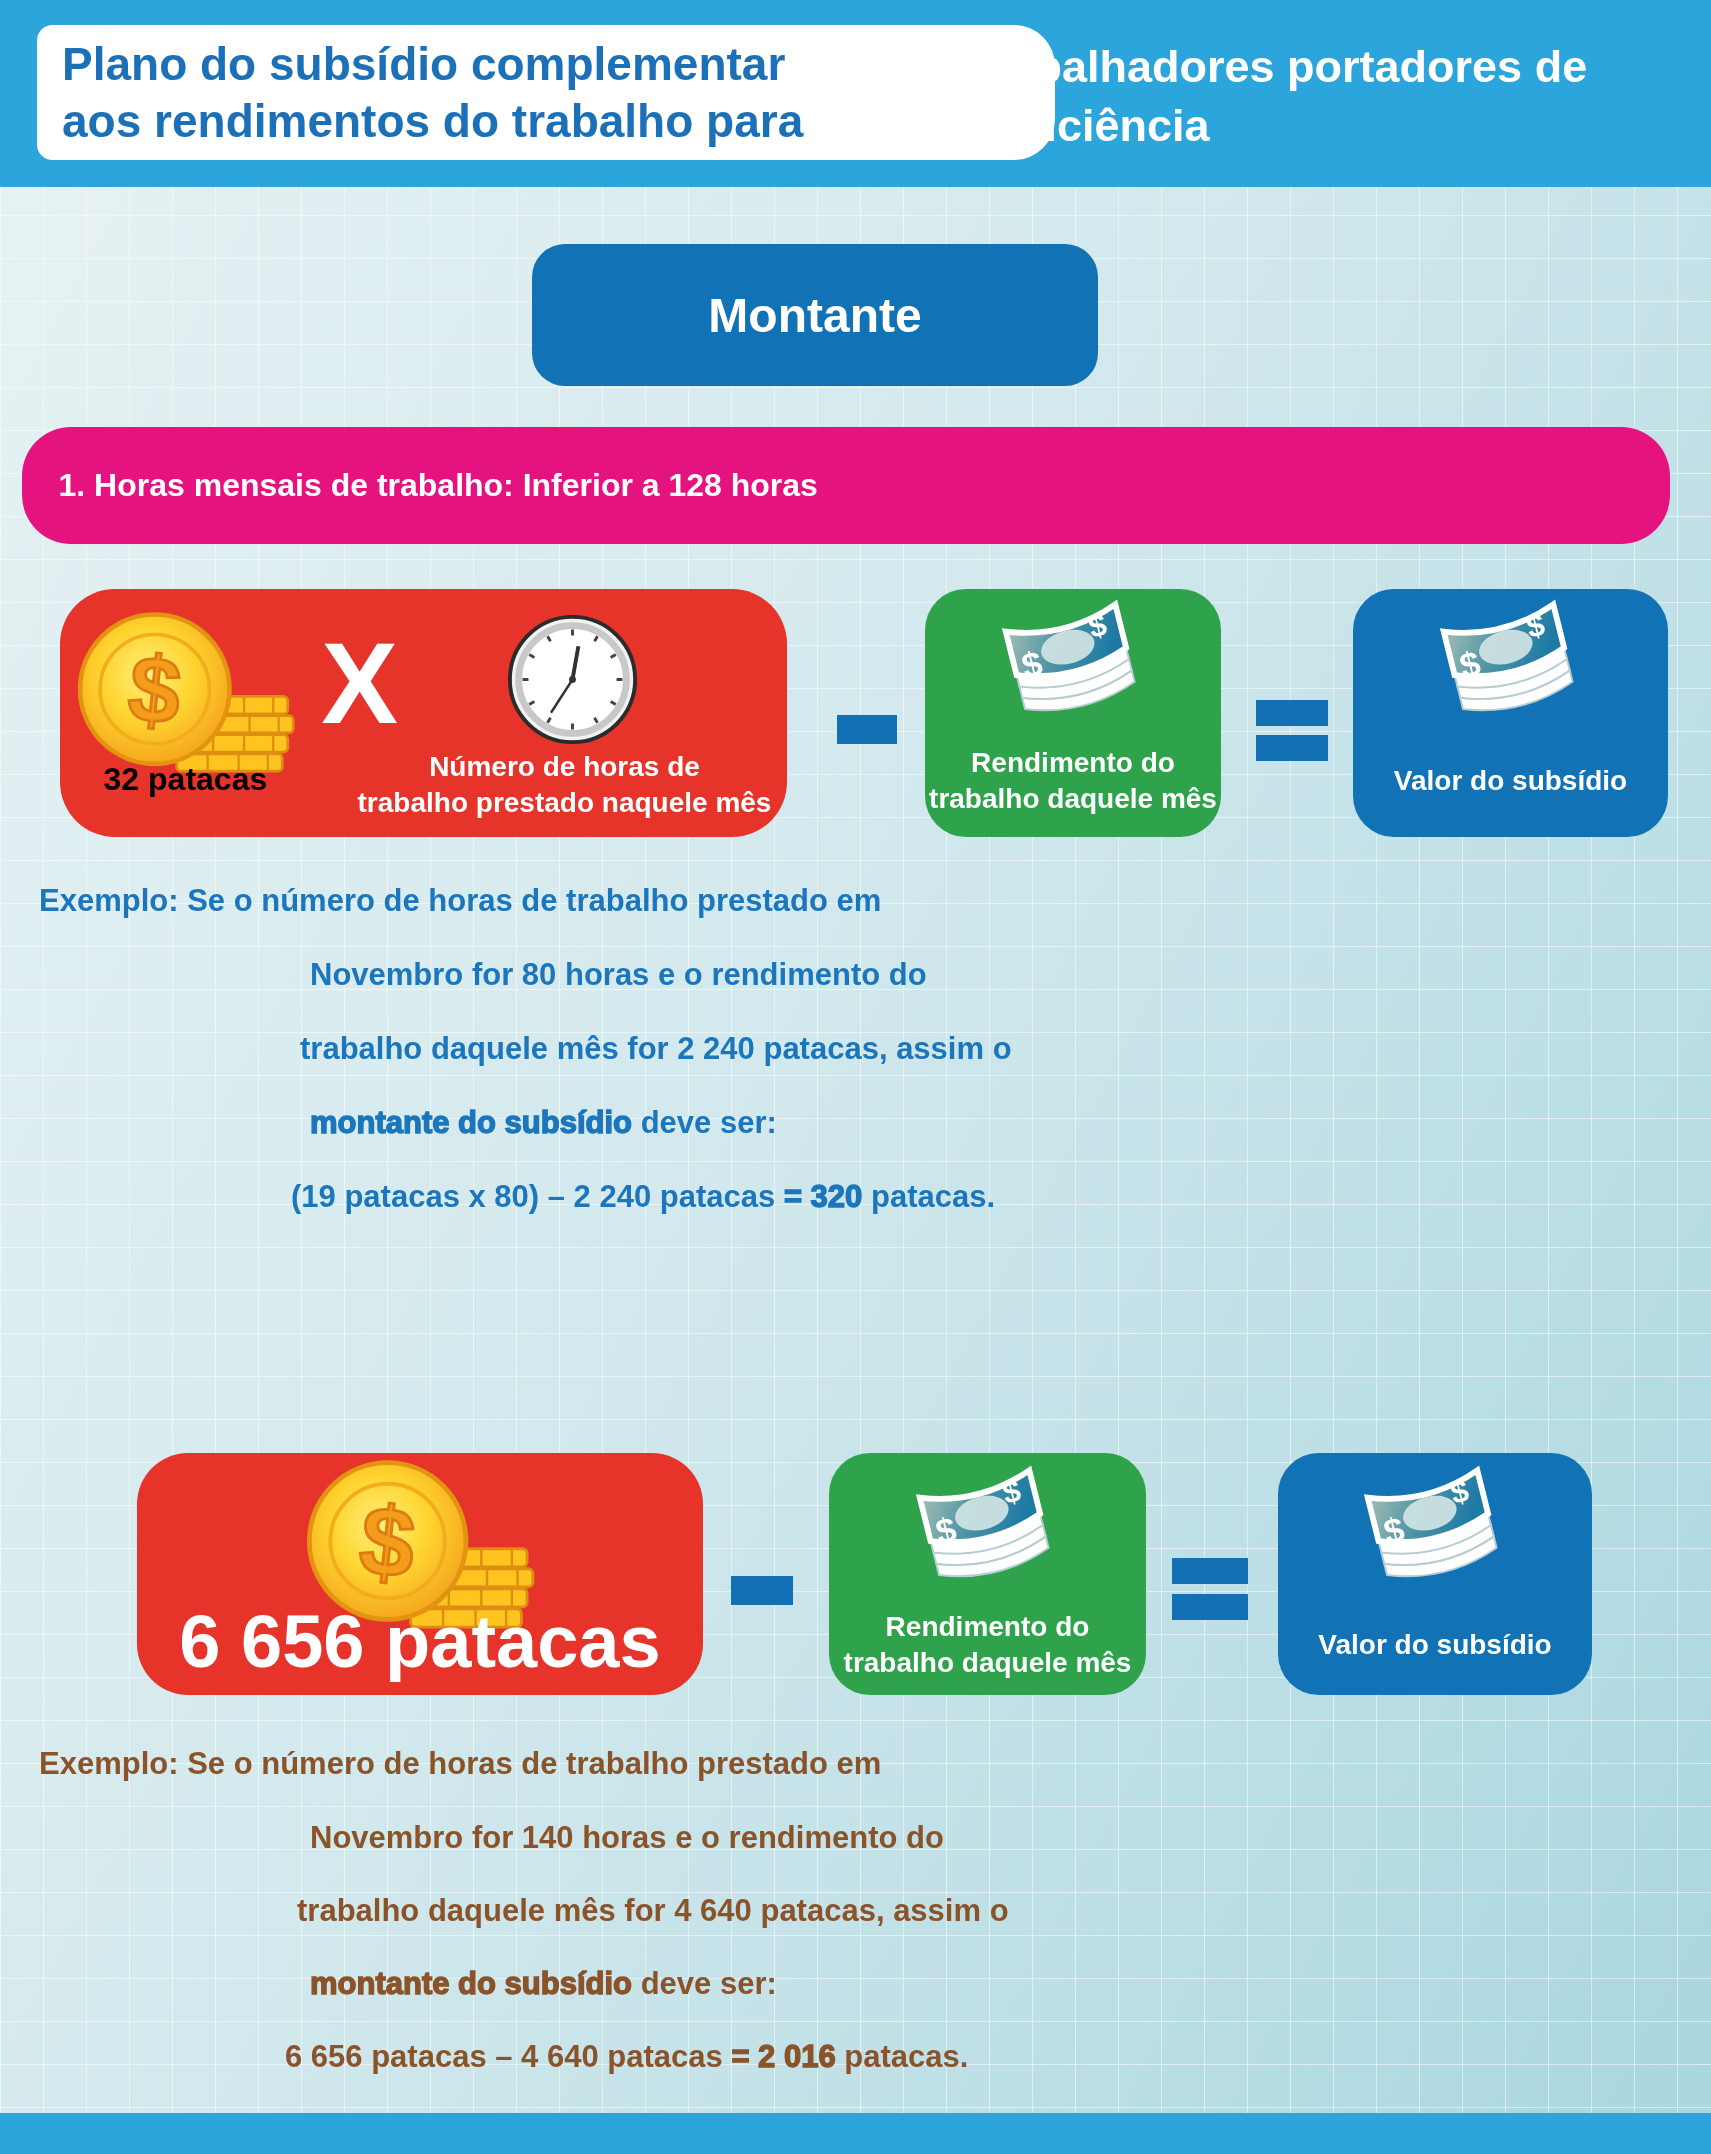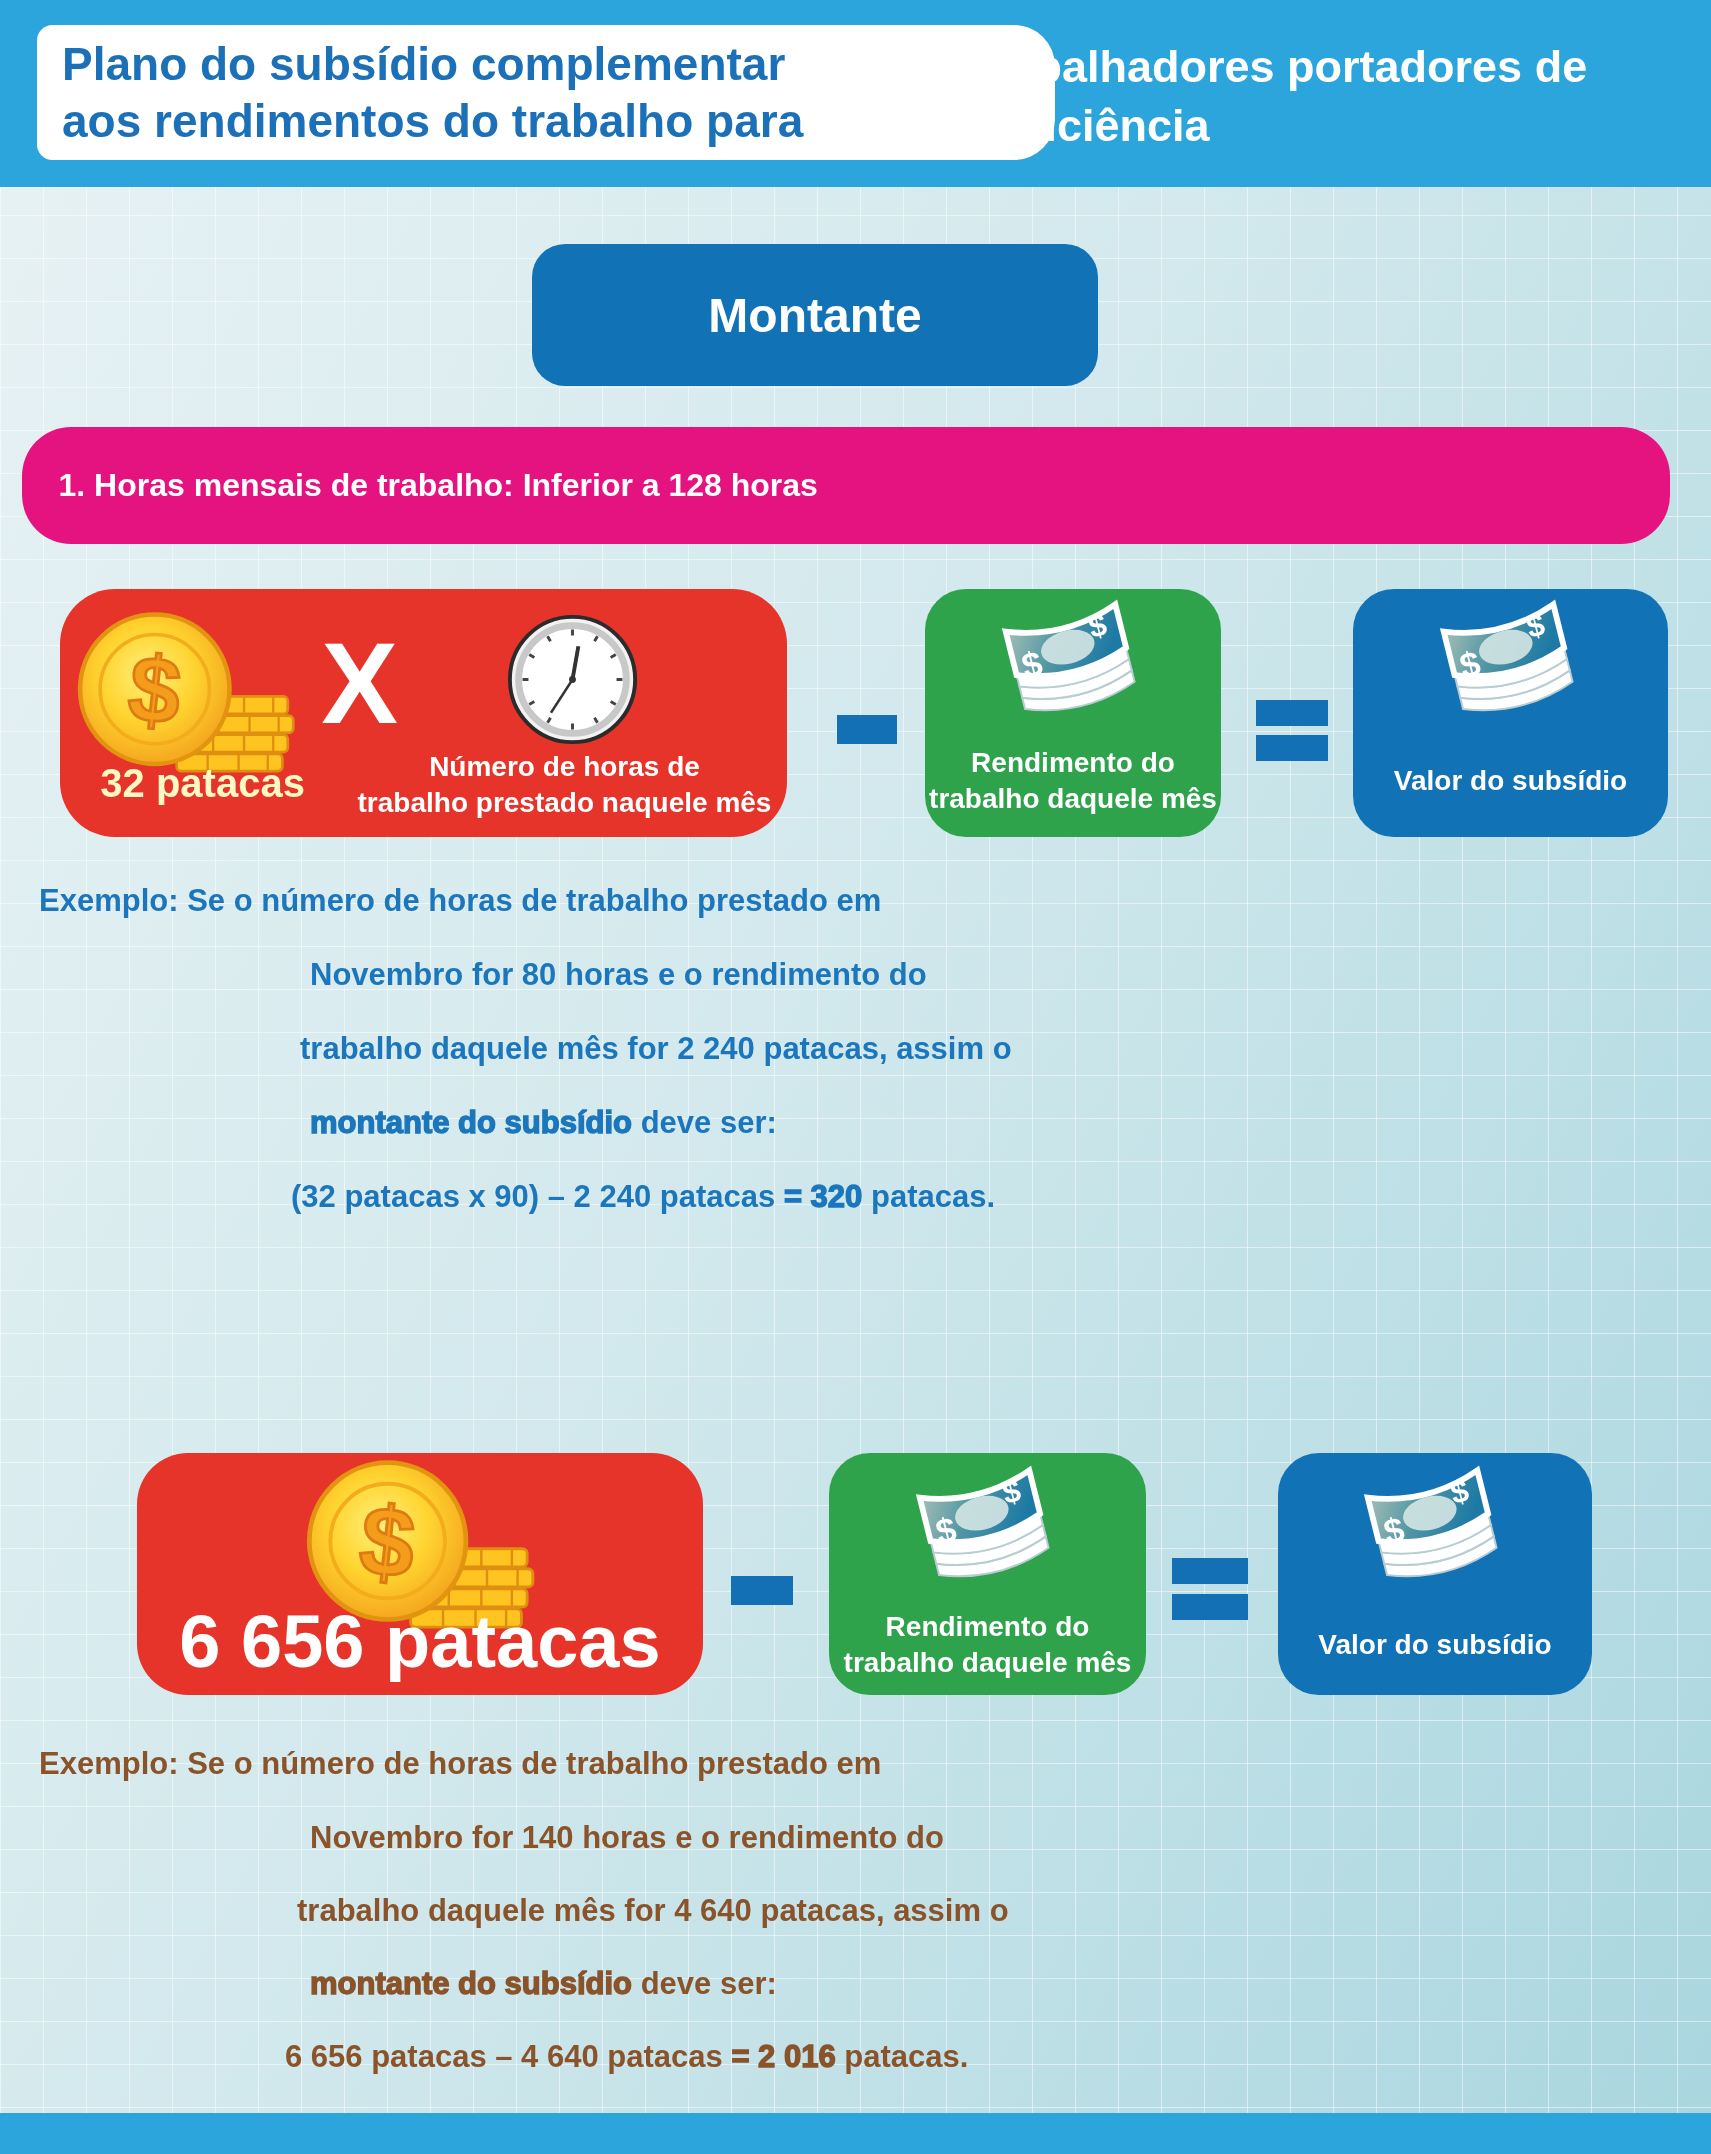--- a/index.html
+++ b/index.html
@@ -37,21 +37,21 @@
 
   .box { position:absolute; }
   .red-1   { left:60px;   top:589px;  width:727px; height:248px; background:#E6342B; border-radius:55px; }
   .green-1 { left:925px;  top:589px;  width:296px; height:248px; background:#2EA34B; border-radius:41px; }
   .blue-1  { left:1353px; top:589px;  width:315px; height:248px; background:#1172B5; border-radius:41px; }
   .red-2   { left:137px;  top:1453px; width:566px; height:242px; background:#E6342B; border-radius:51px; }
   .green-2 { left:829px;  top:1453px; width:317px; height:242px; background:#2EA34B; border-radius:41px; }
   .blue-2  { left:1278px; top:1453px; width:314px; height:242px; background:#1172B5; border-radius:41px; }
 
   .coin-small { position:absolute; left:13.7px; top:19.5px; width:229px; height:164px; }
-  .coin-caption { position:absolute; left:5.9px; top:172px; width:239px; text-align:right; color:#fef9c3; font-size:40px; white-space:nowrap; }
+  .coin-caption { position:absolute; left:5.9px; top:172px; width:239px; text-align:center; color:#000000; font-size:32px; white-space:nowrap; }
   .times { position:absolute; left:236px; top:37px; width:127px; text-align:center; color:#fff; font-size:115px; line-height:1; }
   .clock { position:absolute; left:444px; top:21.5px; width:137px; height:137px; }
   .hours-caption { position:absolute; left:295px; top:160px; width:419px; text-align:center; color:#fff; font-size:28px; line-height:36px; }
   .hours-caption div { white-space:nowrap; }
 
   .money-g1 { position:absolute; left:70px; top:5.9px; width:156px; height:146px; }
   .money-b1 { position:absolute; left:80px; top:5.9px; width:156px; height:146px; }
   .money-g2 { position:absolute; left:80px; top:7.8px; width:156px; height:146px; }
   .money-b2 { position:absolute; left:79px; top:7.8px; width:156px; height:146px; }
   .income-caption { position:absolute; left:0; top:156px; width:100%; text-align:center; color:#fff; font-size:28px; line-height:36px; }
@@ -185,21 +185,21 @@
         <text x="106" y="50" font-size="32" font-weight="bold" fill="#fff">$</text>
       </g>
     </svg>
     <div class="result-caption">Valor do subsídio</div>
   </div>
 
   <div class="ex-line ex1 ex1-l1"><span>Exemplo:</span><span> Se o número de horas de trabalho prestado em</span></div>
   <div class="ex-line ex1 ex1-l2">Novembro for 80 horas e o rendimento do</div>
   <div class="ex-line ex1 ex1-l3">trabalho daquele mês for 2 240 patacas, assim o</div>
   <div class="ex-line ex1 ex1-l4"><span class="xbold">montante do subsídio</span><span> deve ser:</span></div>
-  <div class="ex-line ex1 ex1-l5"><span>(32 patacas x 90) – 2 240 patacas </span><span class="xbold">= 320</span><span> patacas.</span></div>
+  <div class="ex-line ex1 ex1-l5"><span>(19 patacas x 80) – 2 240 patacas </span><span class="xbold">= 320</span><span> patacas.</span></div>
 
 
   <div class="box red-2">
     <svg class="coin-big" viewBox="0 0 250 180">
       <g stroke="#DE8E10" stroke-width="3">
         <rect x="118" y="96" width="116" height="19" rx="5" fill="#FFC41F"></rect>
         <rect x="124" y="117" width="116" height="19" rx="5" fill="#FFC41F"></rect>
         <rect x="118" y="138" width="116" height="19" rx="5" fill="#FFC41F"></rect>
         <rect x="112" y="159" width="116" height="19" rx="5" fill="#FFC41F"></rect>
       </g>

